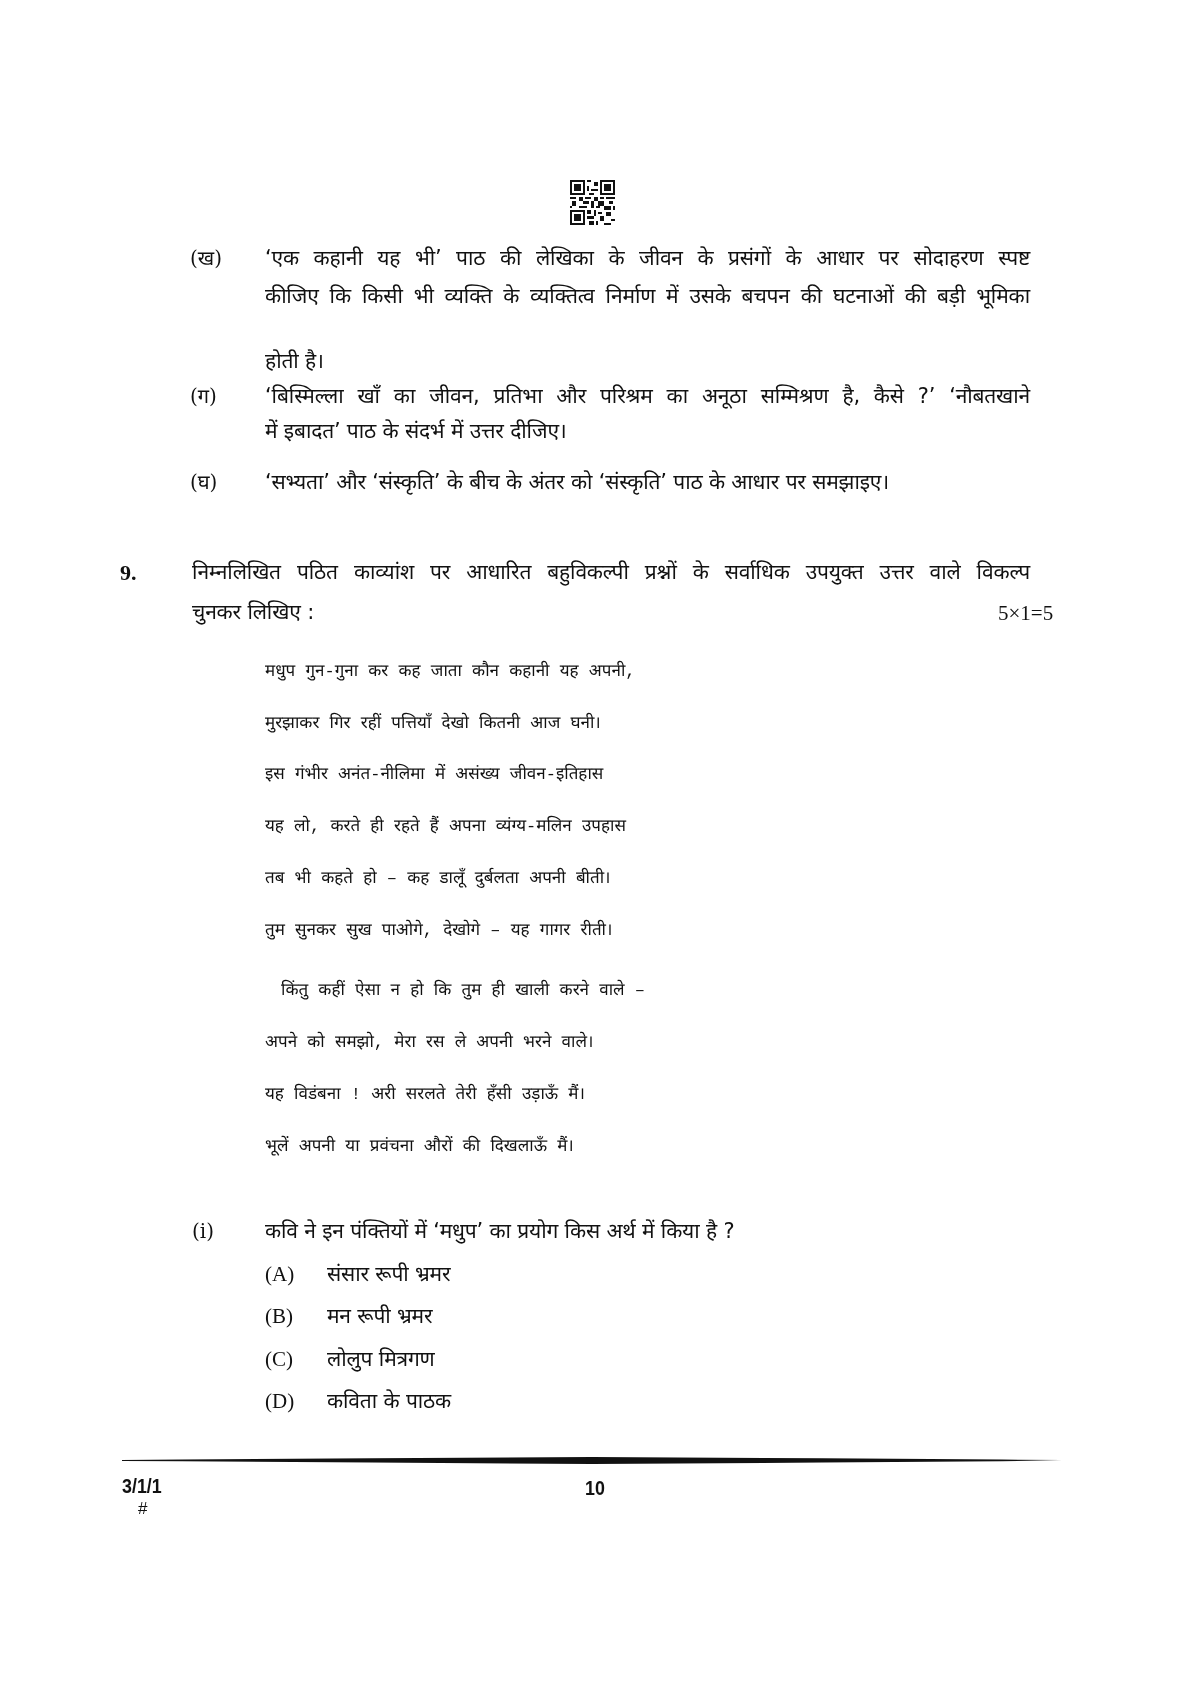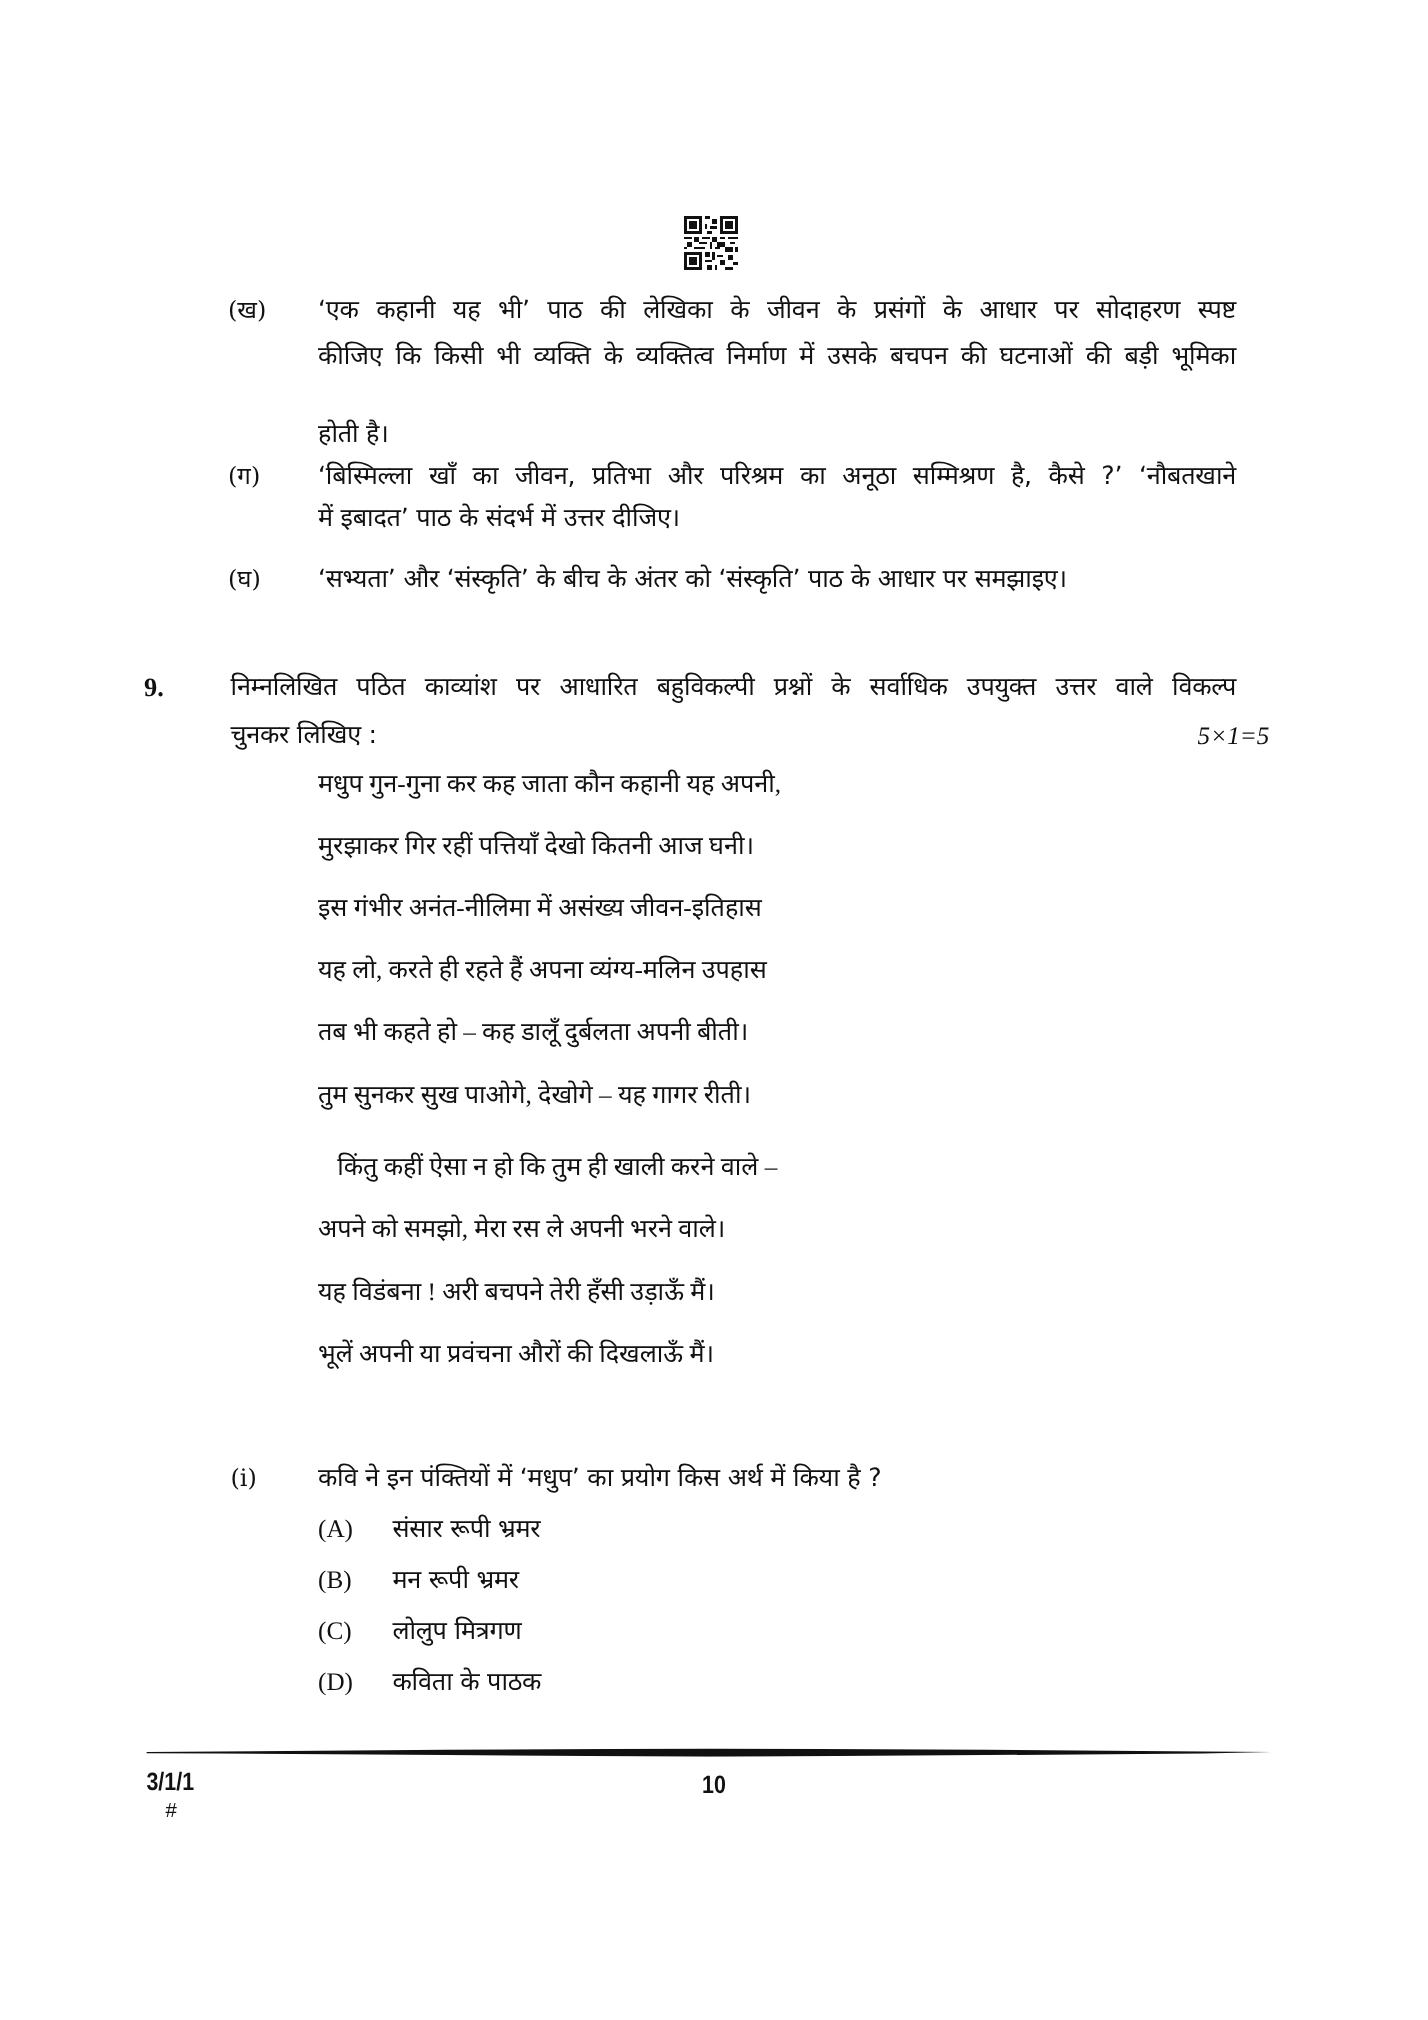--- a/index.html
+++ b/index.html
@@ -36,33 +36,33 @@
       line-height: 1;
     }
     .qnum {
       font-family: "Liberation Serif", "DejaVu Serif", serif;
       font-weight: bold;
       font-size: 22px;
       line-height: 1;
     }
     .marks {
       font-family: "Liberation Serif", "DejaVu Serif", serif;
-      font-style: italic;
       font-size: 21px;
       line-height: 1;
     }
     .justify-line {
       text-align: justify;
       text-align-last: justify;
       white-space: normal;
     }
     .poem {
-      font-family: Liberation Serif, serif;
-      font-size: 21px;
-      line-height: 1;
+      font-family: Liberation Mono, monospace;
+      font-size: 17px;
+      line-height: 1;
+      margin-top: 20px;
     }
     .opt-lbl {
       font-family: "Liberation Serif", "DejaVu Serif", serif;
       font-size: 21px;
       line-height: 1;
     }
 
     
     .rule {
       position: absolute;
@@ -166,21 +166,21 @@
 
   <div>
     <div class="abs poem" style="left:265px; top:643px;">मधुप गुन-गुना कर कह जाता कौन कहानी यह अपनी,</div>
     <div class="abs poem" style="left:265px; top:695px;">मुरझाकर गिर रहीं पत्तियाँ देखो कितनी आज घनी।</div>
     <div class="abs poem" style="left:265px; top:746px;text-align:right;">इस गंभीर अनंत-नीलिमा में असंख्य जीवन-इतिहास</div>
     <div class="abs poem" style="left:265px; top:798px;">यह लो, करते ही रहते हैं अपना व्यंग्य-मलिन उपहास</div>
     <div class="abs poem" style="left:265px; top:850px;">तब भी कहते हो – कह डालूँ दुर्बलता अपनी बीती।</div>
     <div class="abs poem" style="left:265px; top:902px;">तुम सुनकर सुख पाओगे, देखोगे – यह गागर रीती।</div>
     <div class="abs poem" style="left:281px; top:962px;">किंतु कहीं ऐसा न हो कि तुम ही खाली करने वाले –</div>
     <div class="abs poem" style="left:265px; top:1014px;">अपने को समझो, मेरा रस ले अपनी भरने वाले।</div>
-    <div class="abs poem" style="left:265px; top:1066px;">यह विडंबना ! अरी बचपने तेरी हँसी उड़ाऊँ मैं।</div>
+    <div class="abs poem" style="left:265px; top:1066px;">यह विडंबना ! अरी सरलते तेरी हँसी उड़ाऊँ मैं।</div>
     <div class="abs poem" style="left:265px; top:1118px;">भूलें अपनी या प्रवंचना औरों की दिखलाऊँ मैं।</div>
   </div>
 
   <div>
     <span class="abs lbl" style="left:192px; top:1221px;">(i)</span>
     <div class="abs hi" style="left:265px; top:1221px;">कवि ने इन पंक्तियों में ‘मधुप’ का प्रयोग किस अर्थ में किया है ?</div>
 
     <div>
       <span class="abs opt-lbl" style="left:265px; top:1264px;">(A)</span>
       <span class="abs hi" style="left:327px; top:1264px;">संसार रूपी भ्रमर</span>

